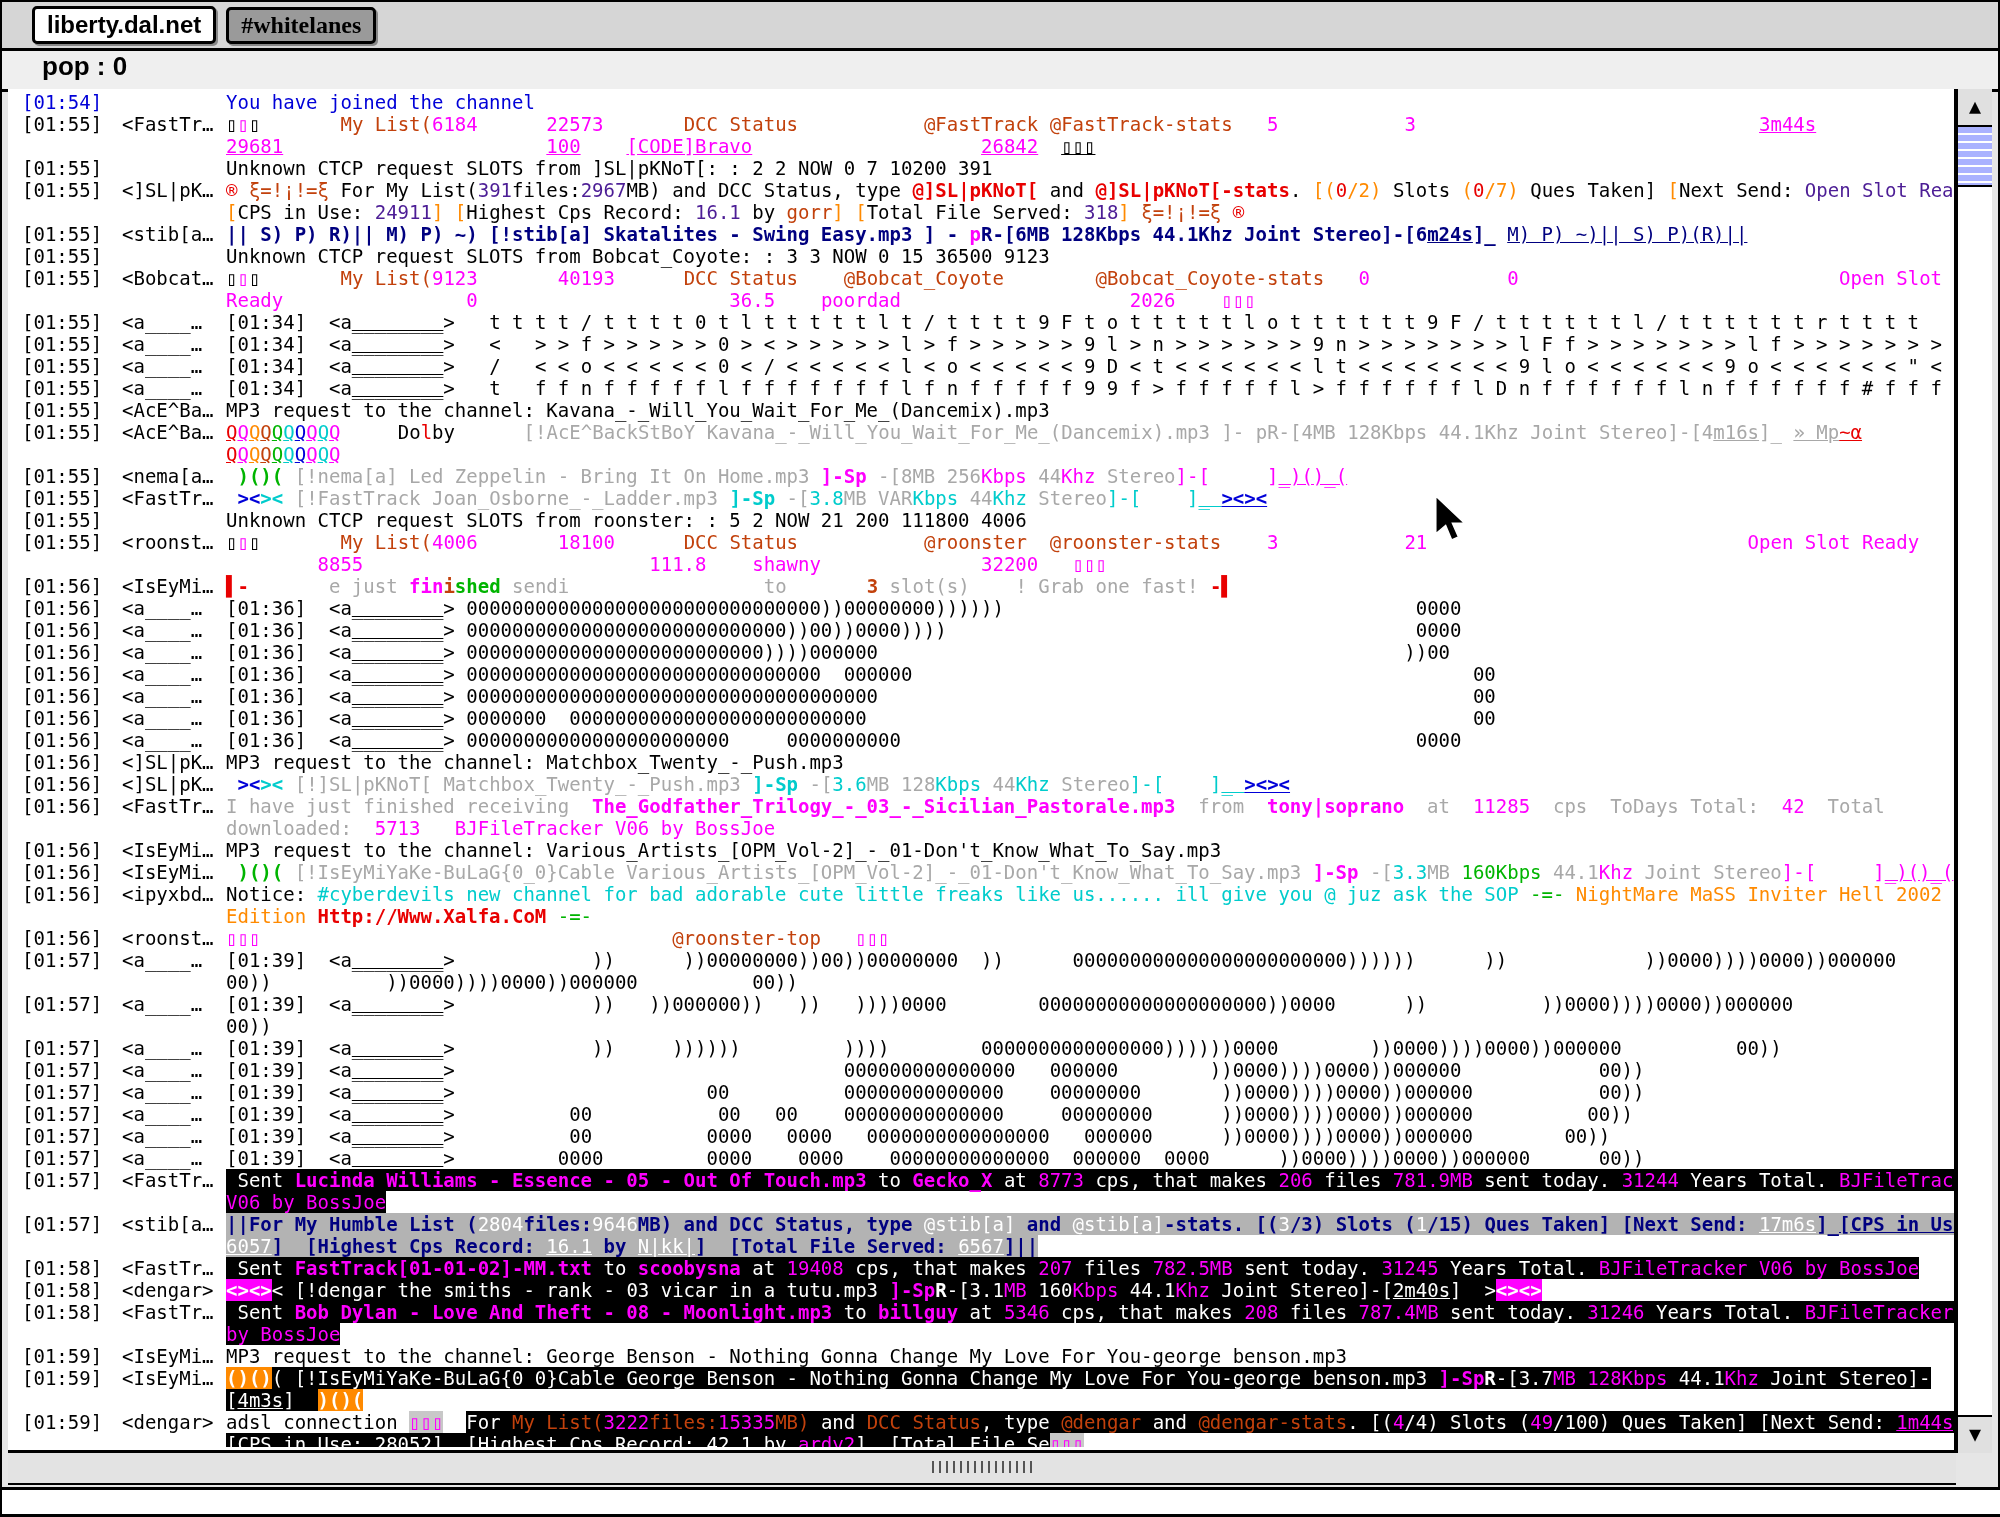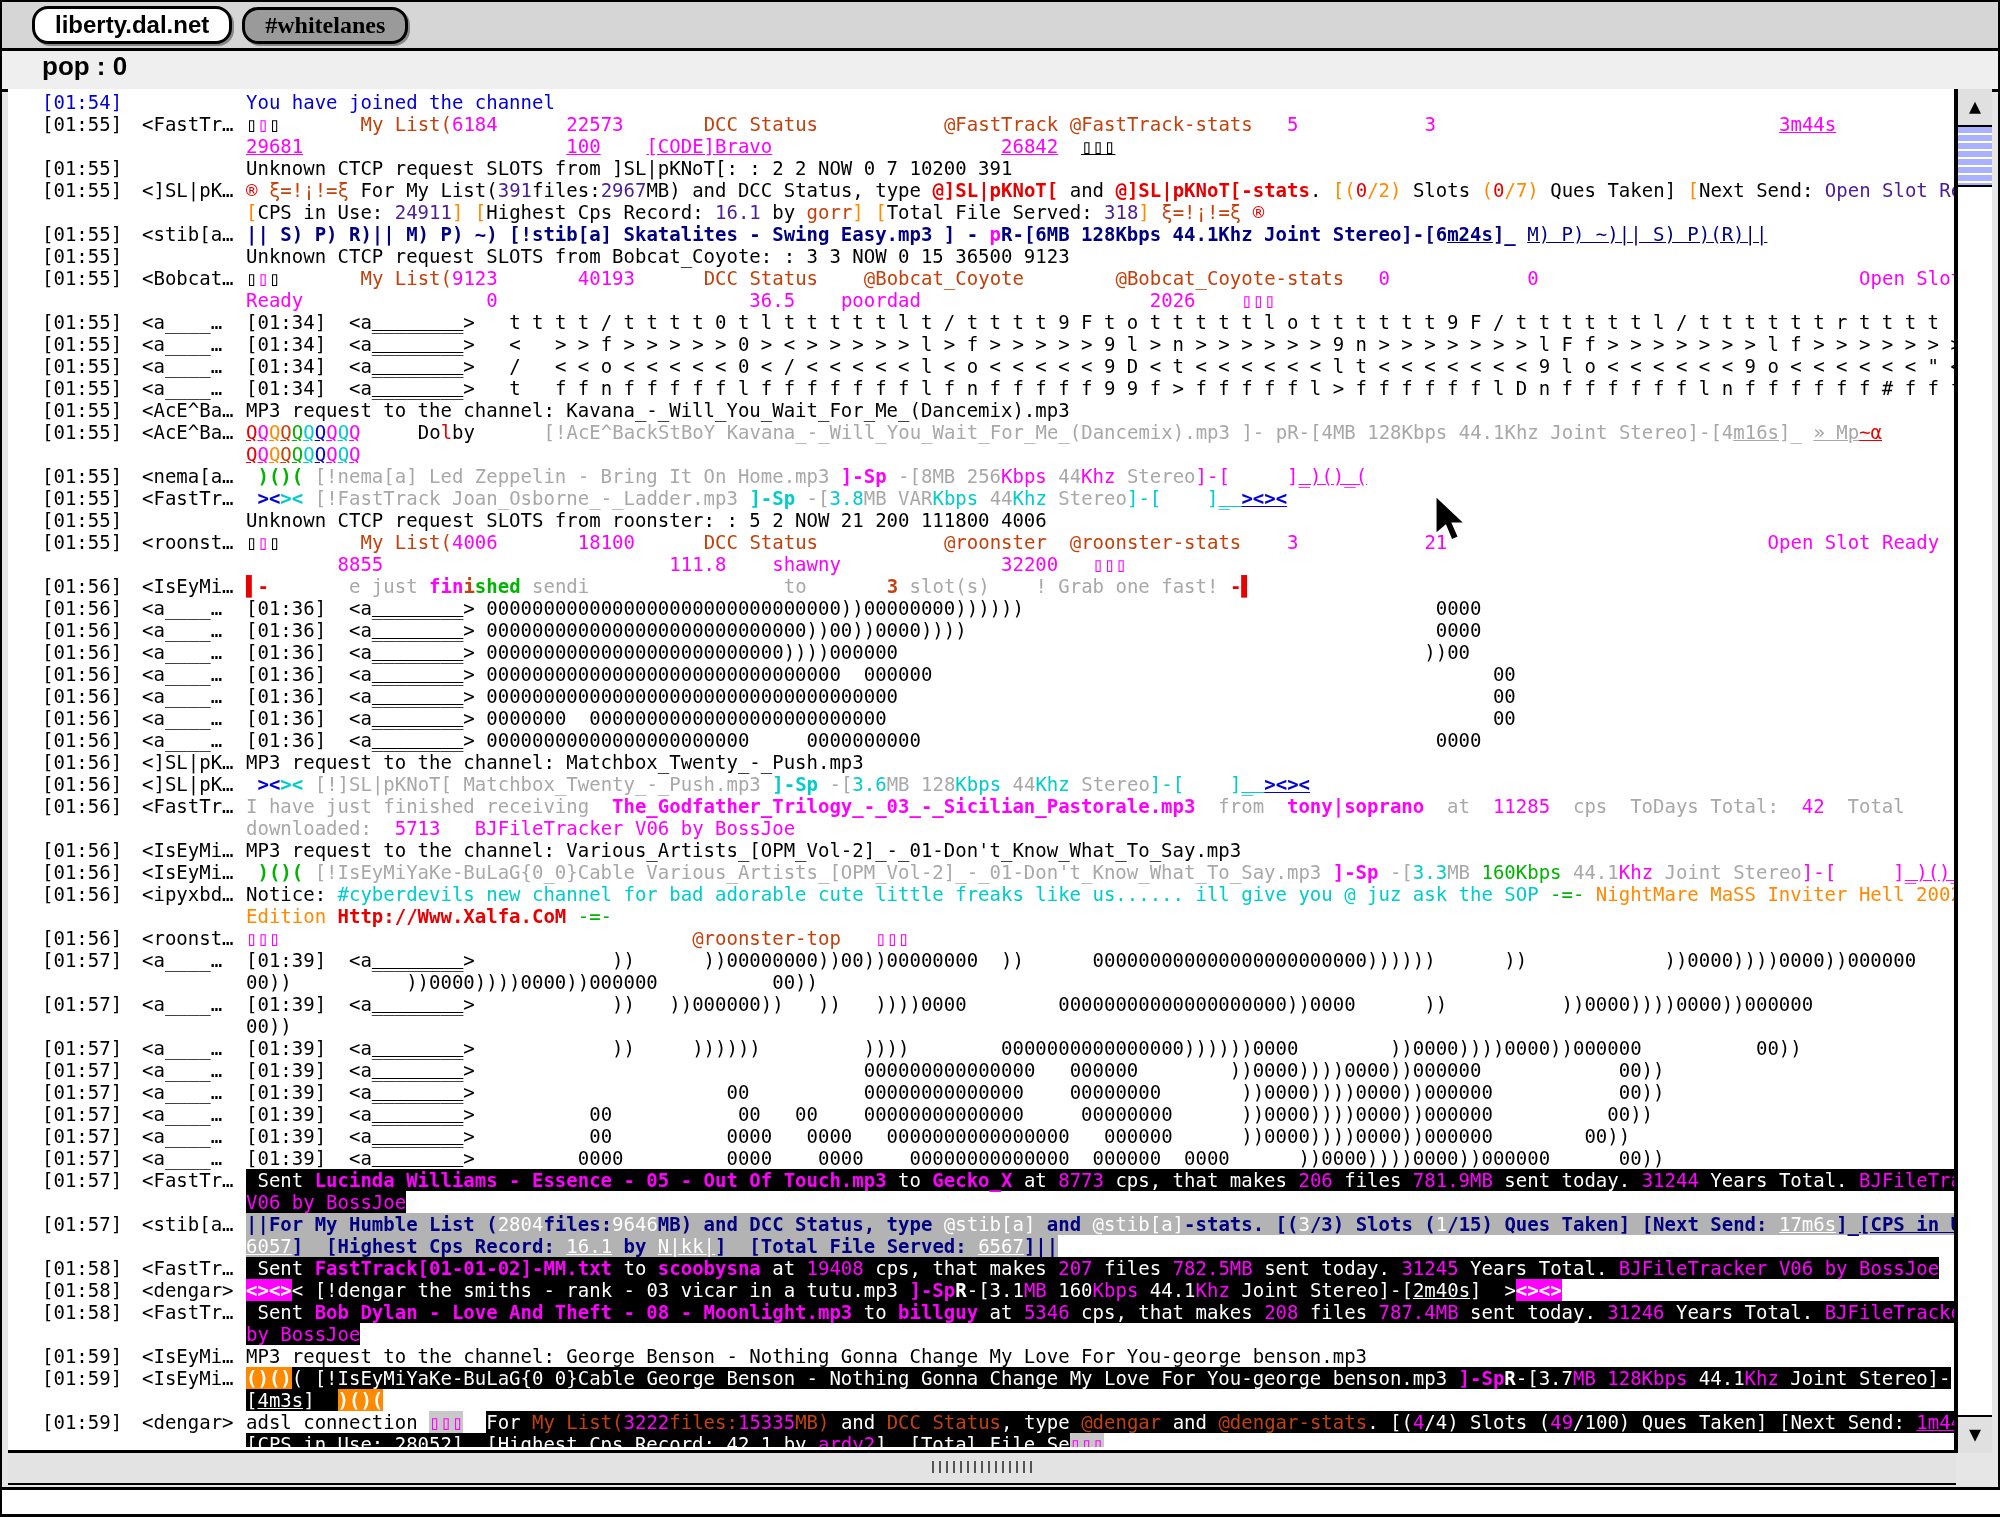--- a/index.html
+++ b/index.html
@@ -1,26 +1,26 @@
 <!DOCTYPE html>
 <html><head>
 <meta charset="utf-8">
 <style>
   html,body{margin:0;padding:0;background:#cfcfcf;}
   body{width:2000px;height:1517px;overflow:hidden;font-family:"DejaVu Sans Mono",monospace;}
   .window{position:absolute;inset:0;background:#e6e6e6;border:2px solid #000;box-sizing:border-box;}
   
   .tabstrip{height:46px;background:#d6d6d6;display:flex;align-items:center;gap:10px;padding-left:30px;border-bottom:3px solid #000;}
-  .tab{border:3px solid #000;border-radius:16px;padding:2px 20px;font:bold 24px "Liberation Sans",sans-serif;background:#fff;box-shadow:2px 2px 0 #888;cursor:default;}
+  .tab{border:3px solid #000;border-radius:5px;padding:2px 12px;font:bold 24px "Liberation Sans",sans-serif;background:#fff;box-shadow:2px 2px 0 #888;cursor:default;}
   .tab.active{background:#9a9a9a;font-family:Liberation Serif, serif;}
   
   .statusbar{height:38px;background:#efefef;border-bottom:3px solid #000;display:flex;align-items:flex-start;padding-left:40px;font:bold 26px "Liberation Sans",sans-serif;}
   
   .main{position:absolute;top:87px;left:6px;right:42px;bottom:62px;background:#fff;border-right:2px solid #000;overflow:hidden;}
-  .log{padding-top:2px;height:1356px;overflow:hidden;margin-left:20px;}
+  .log{padding-top:2px;height:1356px;overflow:hidden;}
   .row{display:flex;height:22px;line-height:22px;white-space:pre;font-size:19px;}
   .time{flex:0 0 100px;padding-left:14px;color:#000;}
   .nick{flex:0 0 104px;color:#000;}
   .msg{flex:1;min-width:0;}
   .c-k{color:#000}.c-b{color:#0000d8}.c-n{color:#000080}.c-m{color:#ff00ff}
   .c-y{color:#c2410c}.c-g{color:#a8a8a8}.c-c{color:#00cccc}.c-t{color:#4c1d95}
   .c-e{color:#00b400}.c-r{color:#e80000}.c-o{color:#ff8a00}.c-w{color:#ffffff}
   .f-B{font-weight:bold}.f-U{text-decoration:underline}
   .bg-K{background:#000}.bg-S{background:#b3b3b3}.bg-M{background:#ff00ff}
   .bg-O{background:#ff8a00}.bg-G{background:#c8c8c8}

